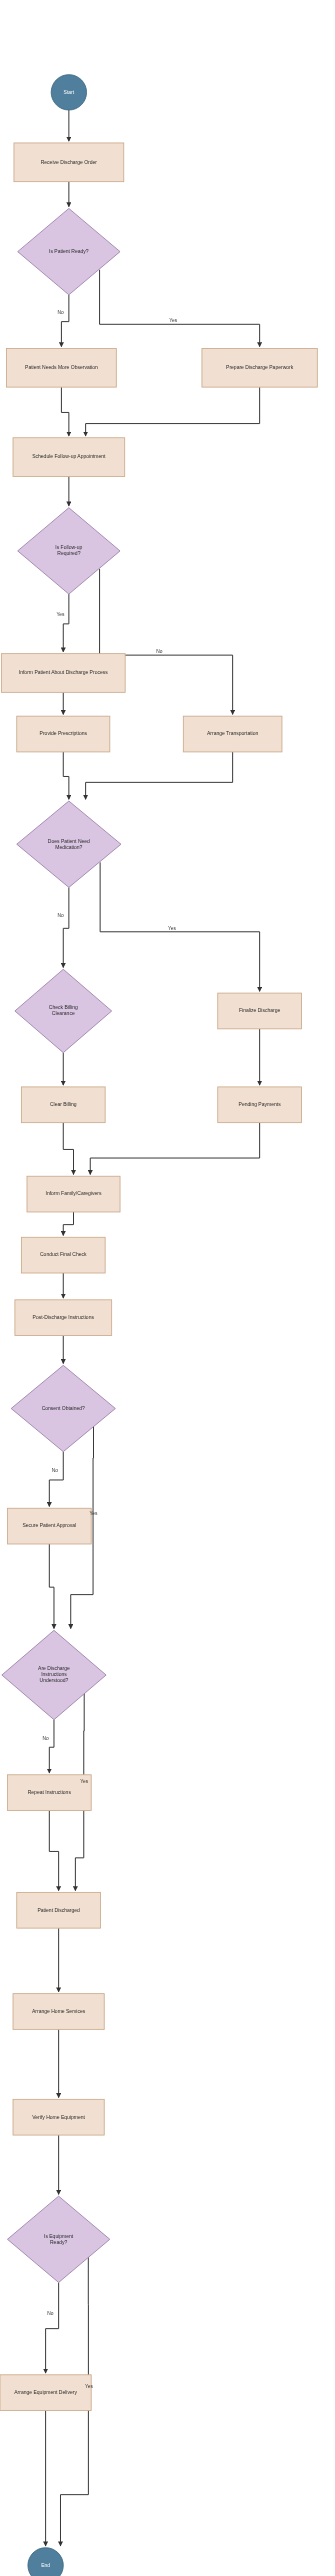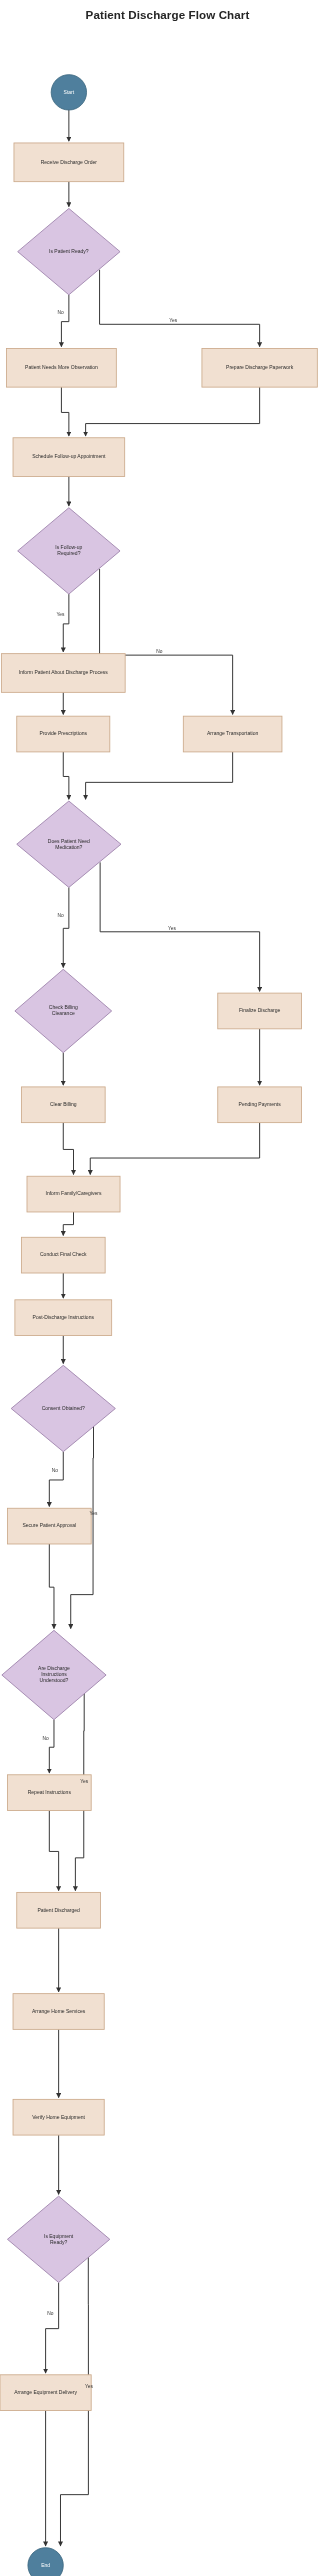--- a/index.html
+++ b/index.html
@@ -23,21 +23,20 @@
   .proc{fill:#f1e0d1;stroke:#cba98a;stroke-width:.9;}
   .dec{fill:#d9c5e2;stroke:#9a7fa9;stroke-width:.9;}
   .term-shape{fill:#4f7f9d;stroke:#3d6880;stroke-width:.9;}
   .link{fill:none;stroke:#333333;stroke-width:1.05;}
 </style>
 </head>
 <body>
 
 <div id="stage">
 
-  <div class="title">Patient Discharge Flow Chart</div>
 
   <svg id="flow" viewBox="0 0 360 2765" xmlns="http://www.w3.org/2000/svg">
     <defs>
       <marker id="arrow" viewBox="0 0 10 10" refX="8.6" refY="5" markerWidth="5.2" markerHeight="5.2" orient="auto-start-reverse">
         <path d="M 0 0 L 10 5 L 0 10 z" fill="#333333"></path>
       </marker>
     </defs>
     <g id="edge-layer">
         <path d="M 74 116.60000000000001 L 74 150" class="link" marker-end="url(#arrow)"></path>
         <path d="M 74 193.60000000000002 L 74 220.4" class="link" marker-end="url(#arrow)"></path>

